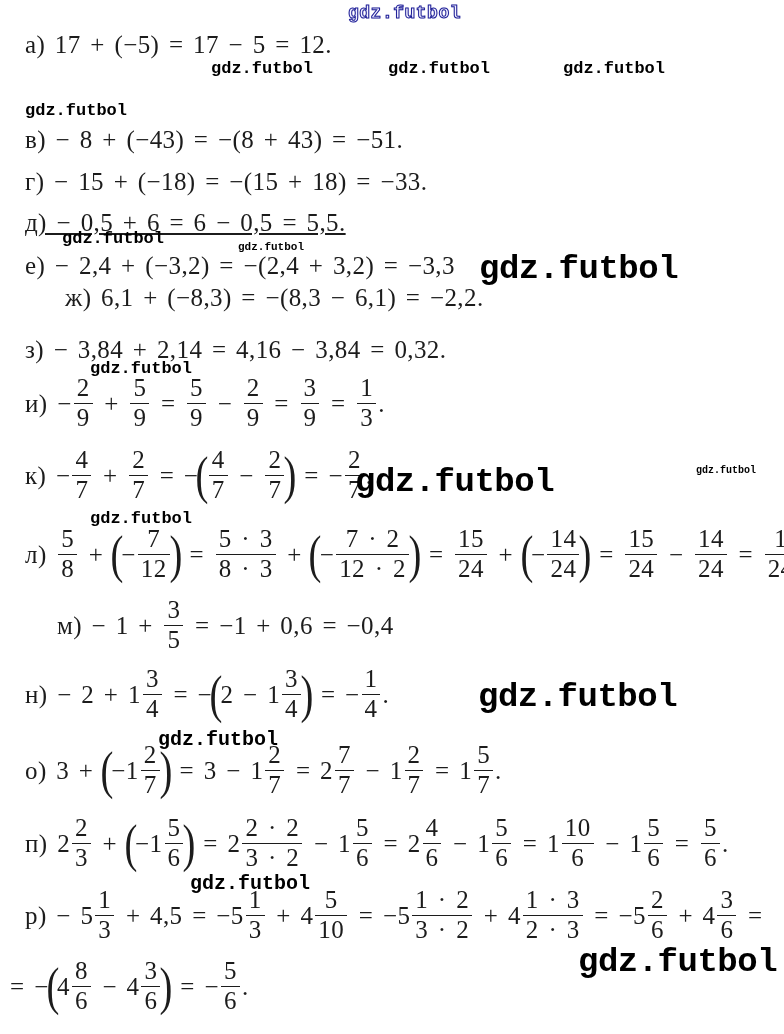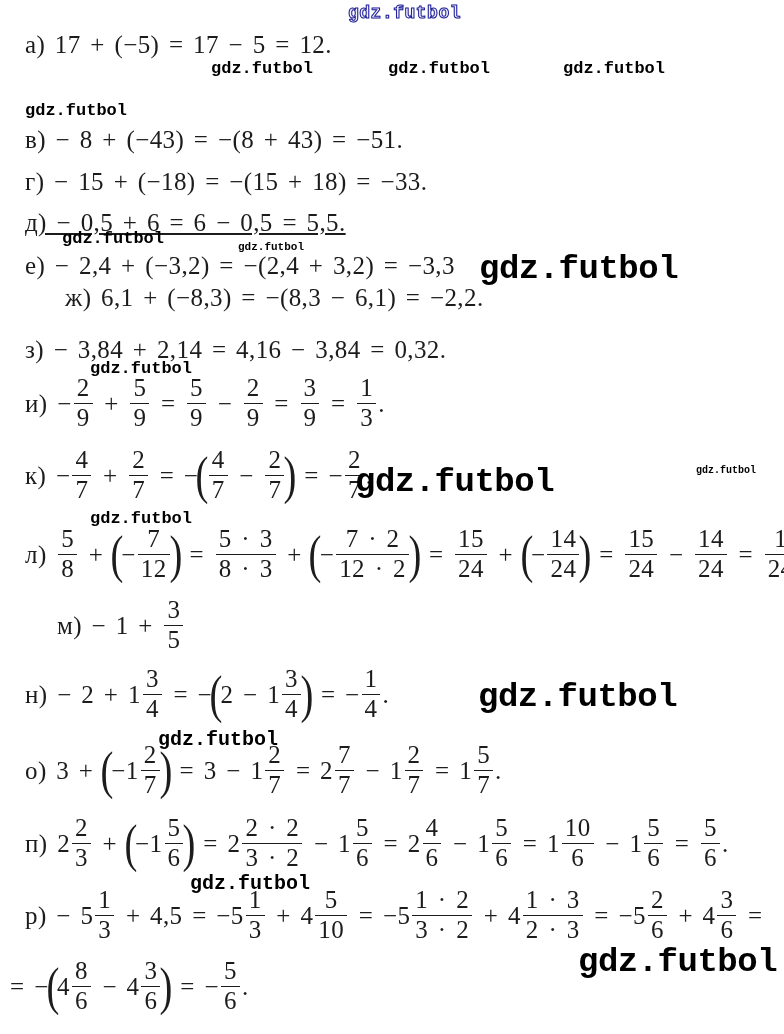--- a/index.html
+++ b/index.html
@@ -49,21 +49,21 @@
     <div class="line" style="left: 25px; top: 31px; font-family: Liberation Serif, serif;"><span class="mtxt">а) 17 + (−5) = 17 − 5 = 12.</span></div>
     <div class="line" style="left: 25px; top: 126px;"><span class="mtxt">в) − 8 + (−43) = −(8 + 43) = −51.</span></div>
     <div class="line" style="left: 25px; top: 168px;"><span class="mtxt">г) − 15 + (−18) = −(15 + 18) = −33.</span></div>
     <div class="line" style="left: 25px; top: 209px; text-decoration: underline;"><span class="mtxt">д) − 0,5 + 6 = 6 − 0,5 = 5,5.</span></div>
     <div class="line" style="left: 25px; top: 252px;"><span class="mtxt">е) − 2,4 + (−3,2) = −(2,4 + 3,2) = −3,3</span></div>
     <div class="line" style="left: 25px; top: 284px; margin-left: 40px;"><span class="mtxt">ж) 6,1 + (−8,3) = −(8,3 − 6,1) = −2,2.</span></div>
     <div class="line" style="left: 25px; top: 336px;"><span class="mtxt">з) − 3,84 + 2,14 = 4,16 − 3,84 = 0,32.</span></div>
     <div class="line" style="left: 25px; top: 378px;"><span class="mtxt">и) −</span><span class="frac"><span class="fn">2</span><span class="fd">9</span></span><span class="mtxt"> + </span><span class="frac"><span class="fn">5</span><span class="fd">9</span></span><span class="mtxt"> = </span><span class="frac"><span class="fn">5</span><span class="fd">9</span></span><span class="mtxt"> − </span><span class="frac"><span class="fn">2</span><span class="fd">9</span></span><span class="mtxt"> = </span><span class="frac"><span class="fn">3</span><span class="fd">9</span></span><span class="mtxt"> = </span><span class="frac"><span class="fn">1</span><span class="fd">3</span></span><span class="mtxt">.</span></div>
     <div class="line" style="left: 25px; top: 450px;"><span class="mtxt">к) −</span><span class="frac"><span class="fn">4</span><span class="fd">7</span></span><span class="mtxt"> + </span><span class="frac"><span class="fn">2</span><span class="fd">7</span></span><span class="mtxt"> = −</span><span class="bigp">(</span><span class="frac"><span class="fn">4</span><span class="fd">7</span></span><span class="mtxt"> − </span><span class="frac"><span class="fn">2</span><span class="fd">7</span></span><span class="bigp">)</span><span class="mtxt"> = −</span><span class="frac"><span class="fn">2</span><span class="fd">7</span></span><span class="mtxt">.</span></div>
     <div class="line" style="left: 25px; top: 529px;"><span class="mtxt">л) </span><span class="frac"><span class="fn">5</span><span class="fd">8</span></span><span class="mtxt"> + </span><span class="bigp">(</span><span class="mtxt">−</span><span class="frac"><span class="fn">7</span><span class="fd">12</span></span><span class="bigp">)</span><span class="mtxt"> = </span><span class="frac"><span class="fn">5 · 3</span><span class="fd">8 · 3</span></span><span class="mtxt"> + </span><span class="bigp">(</span><span class="mtxt">−</span><span class="frac"><span class="fn">7 · 2</span><span class="fd">12 · 2</span></span><span class="bigp">)</span><span class="mtxt"> = </span><span class="frac"><span class="fn">15</span><span class="fd">24</span></span><span class="mtxt"> + </span><span class="bigp">(</span><span class="mtxt">−</span><span class="frac"><span class="fn">14</span><span class="fd">24</span></span><span class="bigp">)</span><span class="mtxt"> = </span><span class="frac"><span class="fn">15</span><span class="fd">24</span></span><span class="mtxt"> − </span><span class="frac"><span class="fn">14</span><span class="fd">24</span></span><span class="mtxt"> = </span><span class="frac"><span class="fn">1</span><span class="fd">24</span></span></div>
-    <div class="line" style="left: 29px; top: 600px; margin-left: 28px;"><span class="mtxt">м) − 1 + </span><span class="frac"><span class="fn">3</span><span class="fd">5</span></span></div>
+    <div class="line" style="left: 29px; top: 600px; margin-left: 28px;"><span class="mtxt">м) − 1 + </span><span class="frac"><span class="fn">3</span><span class="fd">5</span></span><span class="mtxt"> = −1 + 0,6 = −0,4</span></div>
     <div class="line" style="left: 25px; top: 669px;"><span class="mtxt">н) − 2 + 1</span><span class="frac"><span class="fn">3</span><span class="fd">4</span></span><span class="mtxt"> = −</span><span class="bigp">(</span><span class="mtxt">2 − 1</span><span class="frac"><span class="fn">3</span><span class="fd">4</span></span><span class="bigp">)</span><span class="mtxt"> = −</span><span class="frac"><span class="fn">1</span><span class="fd">4</span></span><span class="mtxt">.</span></div>
     <div class="line" style="left: 25px; top: 745px;"><span class="mtxt">о) 3 + </span><span class="bigp">(</span><span class="mtxt">−1</span><span class="frac"><span class="fn">2</span><span class="fd">7</span></span><span class="bigp">)</span><span class="mtxt"> = 3 − 1</span><span class="frac"><span class="fn">2</span><span class="fd">7</span></span><span class="mtxt"> = 2</span><span class="frac"><span class="fn">7</span><span class="fd">7</span></span><span class="mtxt"> − 1</span><span class="frac"><span class="fn">2</span><span class="fd">7</span></span><span class="mtxt"> = 1</span><span class="frac"><span class="fn">5</span><span class="fd">7</span></span><span class="mtxt">.</span></div>
     <div class="line" style="left: 25px; top: 818px;"><span class="mtxt">п) 2</span><span class="frac"><span class="fn">2</span><span class="fd">3</span></span><span class="mtxt"> + </span><span class="bigp">(</span><span class="mtxt">−1</span><span class="frac"><span class="fn">5</span><span class="fd">6</span></span><span class="bigp">)</span><span class="mtxt"> = 2</span><span class="frac"><span class="fn">2 · 2</span><span class="fd">3 · 2</span></span><span class="mtxt"> − 1</span><span class="frac"><span class="fn">5</span><span class="fd">6</span></span><span class="mtxt"> = 2</span><span class="frac"><span class="fn">4</span><span class="fd">6</span></span><span class="mtxt"> − 1</span><span class="frac"><span class="fn">5</span><span class="fd">6</span></span><span class="mtxt"> = 1</span><span class="frac"><span class="fn">10</span><span class="fd">6</span></span><span class="mtxt"> − 1</span><span class="frac"><span class="fn">5</span><span class="fd">6</span></span><span class="mtxt"> = </span><span class="frac"><span class="fn">5</span><span class="fd">6</span></span><span class="mtxt">.</span></div>
     <div class="line" style="left: 25px; top: 890px;"><span class="mtxt">р) − 5</span><span class="frac"><span class="fn">1</span><span class="fd">3</span></span><span class="mtxt"> + 4,5 = −5</span><span class="frac"><span class="fn">1</span><span class="fd">3</span></span><span class="mtxt"> + 4</span><span class="frac"><span class="fn">5</span><span class="fd">10</span></span><span class="mtxt"> = −5</span><span class="frac"><span class="fn">1 · 2</span><span class="fd">3 · 2</span></span><span class="mtxt"> + 4</span><span class="frac"><span class="fn">1 · 3</span><span class="fd">2 · 3</span></span><span class="mtxt"> = −5</span><span class="frac"><span class="fn">2</span><span class="fd">6</span></span><span class="mtxt"> + 4</span><span class="frac"><span class="fn">3</span><span class="fd">6</span></span><span class="mtxt"> =</span></div>
     <div class="line" style="left: 10px; top: 961px;"><span class="mtxt">= −</span><span class="bigp">(</span><span class="mtxt">4</span><span class="frac"><span class="fn">8</span><span class="fd">6</span></span><span class="mtxt"> − 4</span><span class="frac"><span class="fn">3</span><span class="fd">6</span></span><span class="bigp">)</span><span class="mtxt"> = −</span><span class="frac"><span class="fn">5</span><span class="fd">6</span></span><span class="mtxt">.</span></div>
     <span class="wm wm-outline" style="left: 348px; top: 3px;">gdz.futbol</span>
     <span class="wm wm-sm" style="left: 211px; top: 59px;">gdz.futbol</span>
     <span class="wm wm-sm" style="left: 388px; top: 59px;">gdz.futbol</span>
     <span class="wm wm-sm" style="left: 563px; top: 59px;">gdz.futbol</span>
     <span class="wm wm-sm" style="left: 25px; top: 101px;">gdz.futbol</span>

